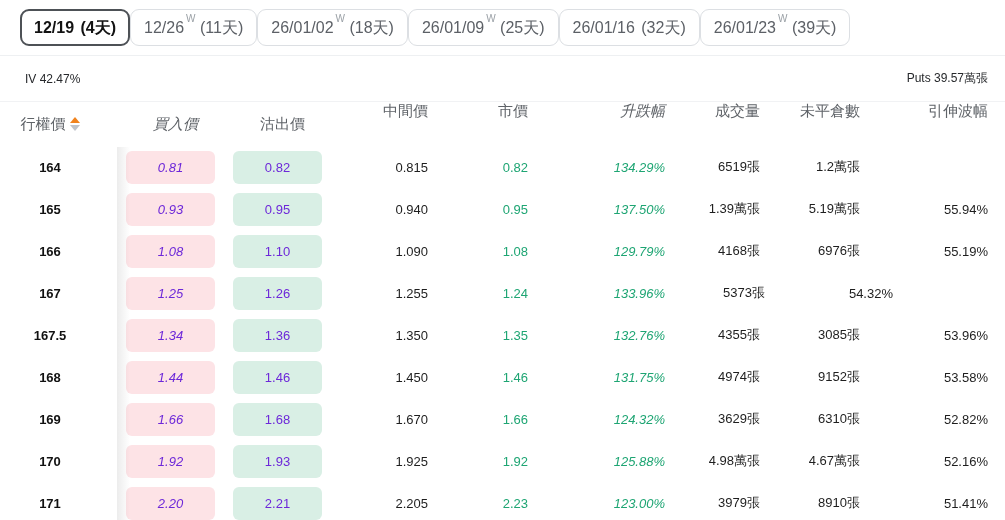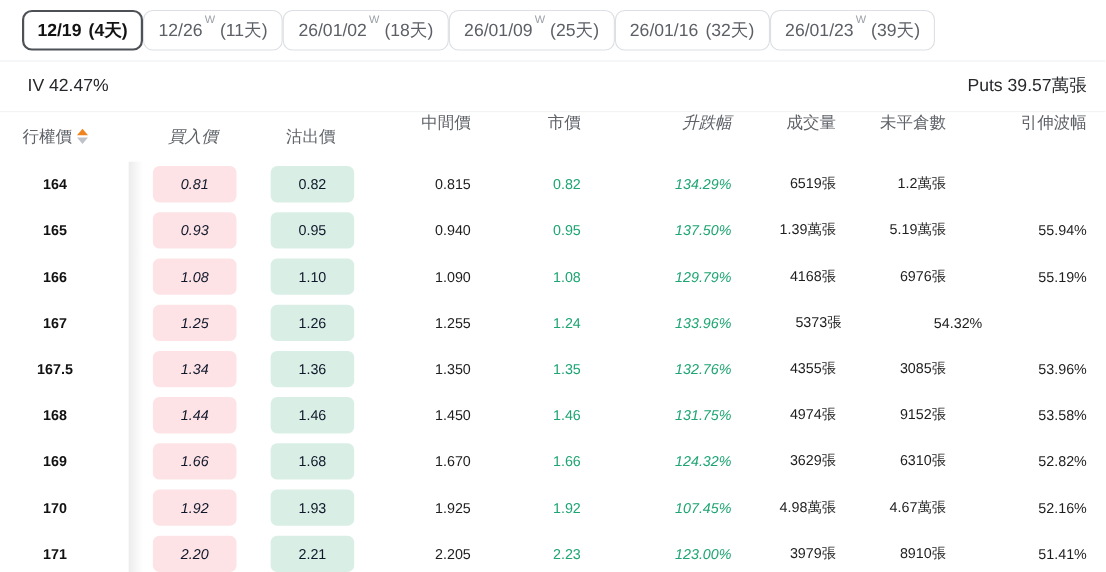--- a/index.html
+++ b/index.html
@@ -25,21 +25,21 @@
   .tab.selected{
     border:2px solid #4d5156;padding:7px 12px;
     color:#121212;font-weight:700;
   }
   .tab .w{font-size:10px;color:#9aa0a6;position:relative;top:-5px;margin-left:2px;}
   
   .infobar{
     display:flex;justify-content:space-between;align-items:center;
     height:46px;box-sizing:border-box;
     padding:0 17px 0 25px;
-    font-size:16px;color:#26282b;
+    font-size:12px;color:#26282b;
     border-bottom:1px solid #f1f2f4;
   }
   
   .hrow{display:flex;height:44px;padding-right:17px;font-size:15px;color:#5f6368;}
   .row{display:flex;align-items:center;height:42px;padding-right:17px;font-size:13px;cursor:pointer;}
   .cell{box-sizing:border-box;}
   .c-strike{flex:0 0 100px;text-align:center;}
   .row .c-strike{font-weight:700;color:#111;}
   .hd.c-strike{display:flex;align-items:center;justify-content:center;gap:4px;cursor:pointer;}
   .c-bid{flex:0 0 115px;display:flex;align-items:center;justify-content:flex-end;font-style:italic;}
@@ -47,22 +47,22 @@
   .hd.c-bid,.hd.c-ask{padding-right:17px;}
   .c-mid{flex:0 0 106px;text-align:right;}
   .c-last{flex:0 0 100px;text-align:right;padding-left:37px;}
   .c-chg{flex:0 0 137px;text-align:right;font-style:italic;}
   .c-vol{flex:0 0 95px;text-align:right;}
   .c-oi{flex:0 0 100px;text-align:right;}
   .c-iv{flex:0 0 128px;text-align:right;}
   .green{color:#1ea573;}
   .pill{
     display:flex;align-items:center;justify-content:center;
-    width:76px;height:33px;border-radius:6px;
-    color:#0f172a;
+    width:89px;height:33px;border-radius:6px;
+    color:#6d28d9;
   }
   .pill-bid{background:#fde3e6;}
   .pill-ask{background:#d9efe5;}
   
   .sort{display:inline-flex;flex-direction:column;align-items:center;gap:2px;}
   .tri-up{width:0;height:0;border-left:5px solid transparent;border-right:5px solid transparent;border-bottom:6px solid #f0831e;}
   .tri-down{width:0;height:0;border-left:5px solid transparent;border-right:5px solid transparent;border-top:6px solid #bfc3c9;}
   
   .col-shadow{
     position:absolute;left:117px;top:147px;width:13px;height:373px;
@@ -212,21 +212,21 @@
   <div class="row">
     <div class="cell c-strike">170</div>
     <div class="cell c-bid">
         <span class="pill pill-bid">1.92</span>
       </div>
     <div class="cell c-ask">
         <span class="pill pill-ask">1.93</span>
       </div>
     <div class="cell c-mid">1.925</div>
     <div class="cell c-last green">1.92</div>
-    <div class="cell c-chg green">107.45%</div>
+    <div class="cell c-chg green">125.88%</div>
     <div class="cell c-vol">4.98萬張</div>
     <div class="cell c-oi">4.67萬張</div>
     <div class="cell c-iv">52.16%</div>
   </div>
   <div class="row">
     <div class="cell c-strike">171</div>
     <div class="cell c-bid">
         <span class="pill pill-bid">2.20</span>
       </div>
     <div class="cell c-ask">

